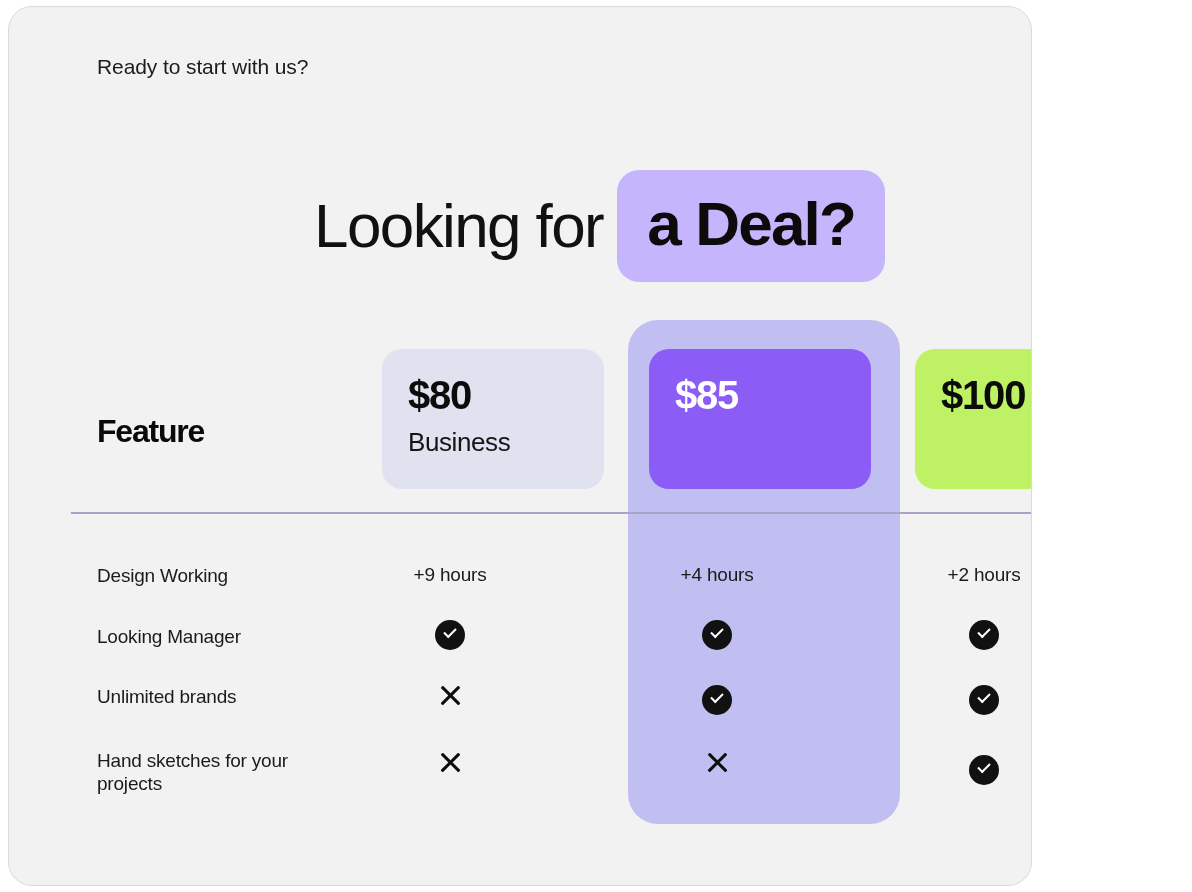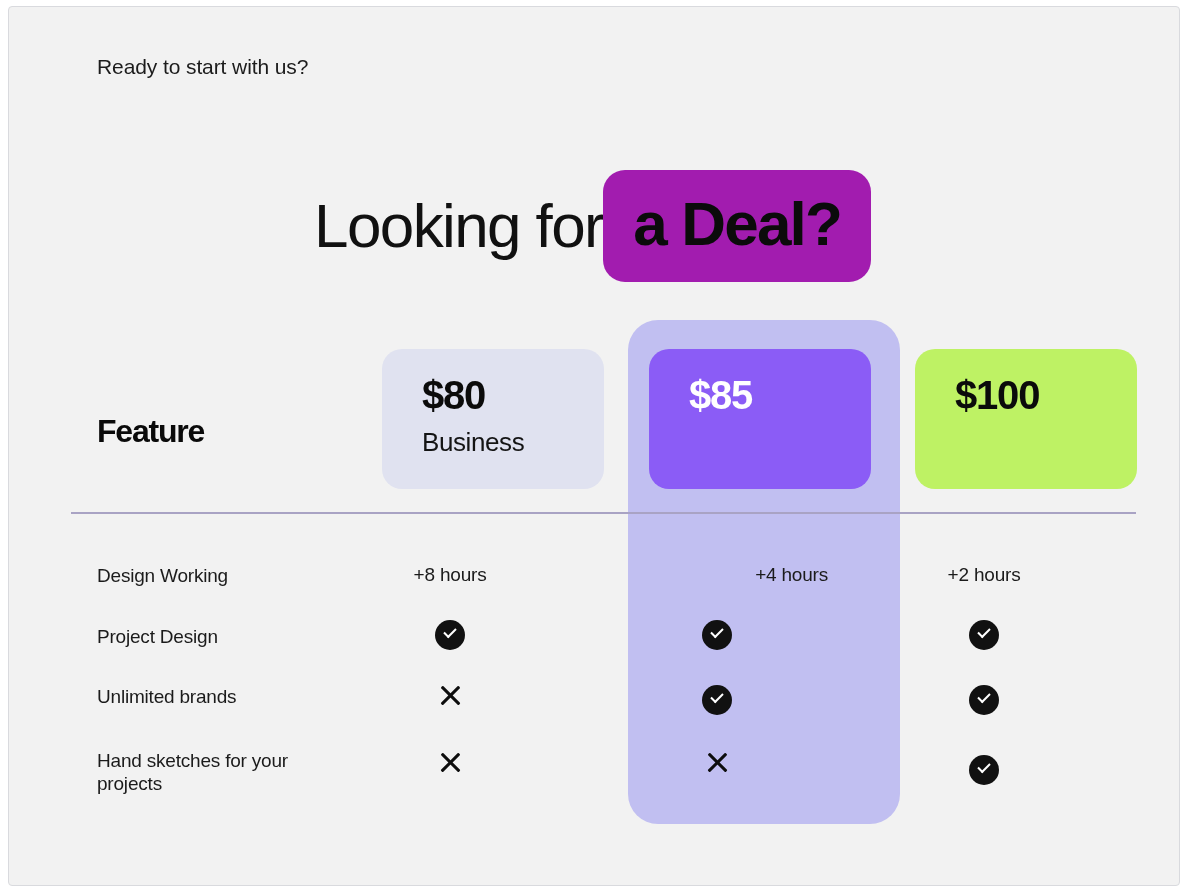--- a/index.html
+++ b/index.html
@@ -12,24 +12,24 @@
     height: 892px;
     font-family: "Liberation Sans", sans-serif;
     -webkit-font-smoothing: antialiased;
   }
 
   
   .panel {
     position: absolute;
     left: 8px;
     top: 6px;
-    width: 1172px;
+    width: 1024px;
     height: 880px;
     background: #f2f2f2;
-    border-radius: 4px;
+    border-radius: 24px;
     border: 1px solid #d9dade;
     box-sizing: border-box;
     overflow: hidden;
   }
 
   
   .eyebrow {
     position: absolute;
     top: 48px;
     left: 88px;
@@ -53,28 +53,29 @@
     display: flex;
     align-items: center;
     gap: 0px;
   }
   .headline .h-light {
     font-size: 62px;
     font-weight: 300;
     color: #111111;
     letter-spacing: -1.6px;
     line-height: 1;
+    padding-right: 14px;
   }
   .headline .h-chip {
     font-size: 62px;
     font-weight: 700;
     color: #0b0b0b;
     letter-spacing: -1.8px;
     line-height: 1;
-    background: #a21caf;
+    background: #c4b5fd;
     border-radius: 22px;
     padding: 23px 30px 27px 30px;
   }
 
   
   .highlight-col {
     position: absolute;
     left: 619px;
     top: 313px;
     width: 272px;
@@ -84,21 +85,21 @@
   }
 
   
   .plan-card {
     position: absolute;
     top: 342px;
     width: 222px;
     height: 140px;
     border-radius: 20px;
     box-sizing: border-box;
-    padding: 26px 0 0 40px;
+    padding: 26px 0 0 26px;
   }
   .plan-card.c0 { left: 373px; background: #e0e2f0; }
   .plan-card.c1 { left: 640px; background: #8b5cf6; width: 222px; top: 342px; }
   .plan-card.c2 { left: 906px; background: #bef264; }
 
   .plan-price {
     font-size: 40px;
     font-weight: 700;
     letter-spacing: -1.2px;
     line-height: 1;
@@ -242,27 +243,27 @@
   </div>
 
   <div class="feature-label">Feature</div>
 
   <div class="divider"></div>
 
   <div class="rows">
 
     <div class="row">
       <div class="r-label" style="top:557px;">Design Working</div>
-      <div class="cell k0" style="top:557px;">+8 hours</div>
-      <div class="cell k1" style="top:557px;text-align:right;">+4 hours</div>
+      <div class="cell k0" style="top:557px;">+9 hours</div>
+      <div class="cell k1" style="top:557px;">+4 hours</div>
       <div class="cell k2" style="top:557px;">+2 hours</div>
     </div>
 
     <div class="row">
-      <div class="r-label" style="top:618px;">Project Design</div>
+      <div class="r-label" style="top:618px;">Looking Manager</div>
       <div class="cell k0" style="top:613px;"><span class="ic ic-check"></span></div>
       <div class="cell k1" style="top:613px;"><span class="ic ic-check"></span></div>
       <div class="cell k2" style="top:613px;"><span class="ic ic-check"></span></div>
     </div>
 
     <div class="row">
       <div class="r-label" style="top:678px;">Unlimited brands</div>
       <div class="cell k0" style="top:673px;"><span class="ic ic-cross"></span></div>
       <div class="cell k1" style="top:678px;"><span class="ic ic-check"></span></div>
       <div class="cell k2" style="top:678px;"><span class="ic ic-check"></span></div>

